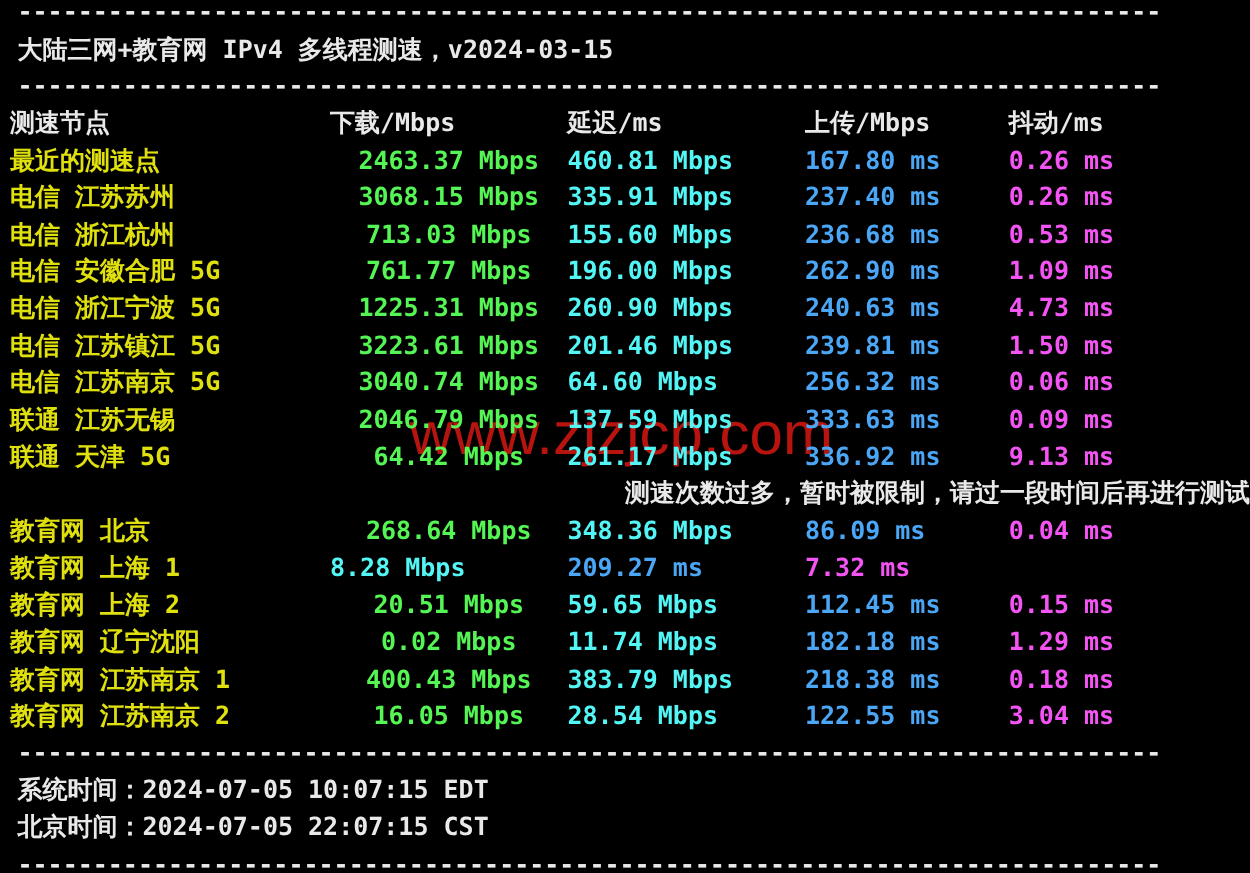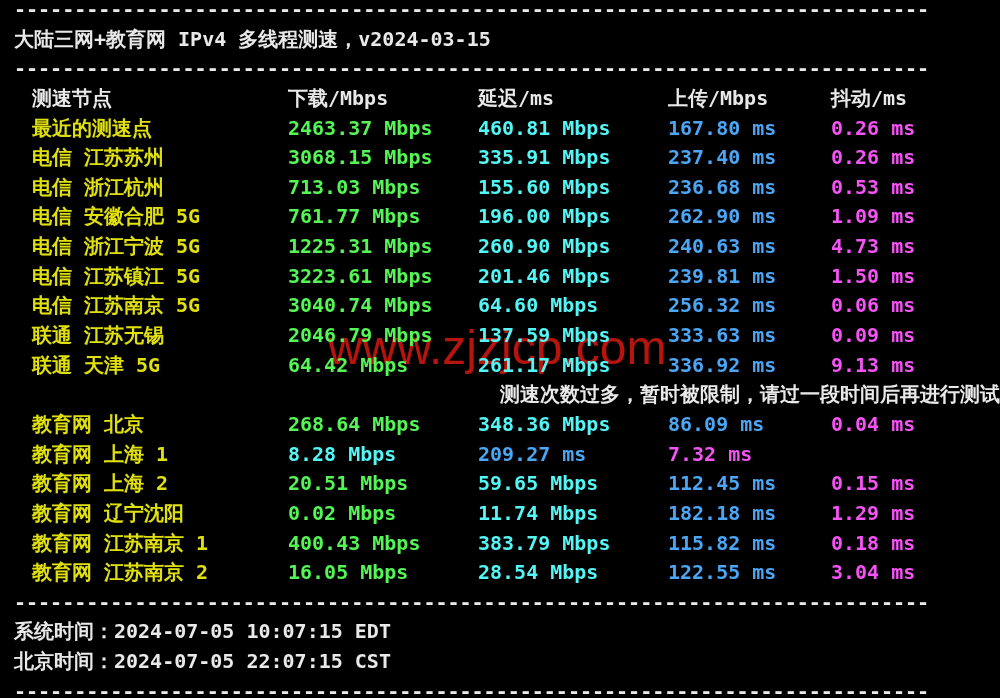--- a/index.html
+++ b/index.html
@@ -13,26 +13,26 @@
     font-size:20px;
     line-height:29.65px;
     color:var(--fg,#e9e9e9);
   }
   .screen{position:relative;z-index:2;margin-top:-5px;}
   .line{height:29.65px;white-space:pre;padding-left:14px;overflow:hidden;}
   .divider{color:var(--fg,#e9e9e9);}
   .grid-row{
     display:grid;
     grid-template-columns:256px 190px 190px 163px 1fr;
-    padding-left:32px;height:29.65px;white-space:pre;
+    padding-left:8px;height:29.65px;white-space:pre;
   }
   .cell{overflow:visible;white-space:pre;}
   .col-node{color:var(--node,#e0e00e);}
   .col-header{color:var(--fg,#e9e9e9);}
-  .col-download{color:var(--download,#54f554);}
+  .col-download{color:var(--download,#54f554);text-align:center;}
   .col-upload{color:var(--upload,#54f5f5);}
   .col-latency{color:var(--latency,#4ba6f5);}
   .col-jitter{color:var(--jitter,#f554f5);}
   .notice-line{color:var(--fg,#e9e9e9);text-align:right;}
   .footer-line{color:var(--fg,#e9e9e9);}
   .watermark{
     position:absolute;
     z-index:1;
     left:497px;top:348px;
     transform:translate(-50%,-50%);
@@ -169,21 +169,21 @@
     <div class="cell col-download">0.02 Mbps</div>
     <div class="cell col-upload">11.74 Mbps</div>
     <div class="cell col-latency">182.18 ms</div>
     <div class="cell col-jitter">1.29 ms</div>
   </div>
 
   <div class="grid-row">
     <div class="cell col-node">教育网 江苏南京 1</div>
     <div class="cell col-download">400.43 Mbps</div>
     <div class="cell col-upload">383.79 Mbps</div>
-    <div class="cell col-latency">115.82 ms</div>
+    <div class="cell col-latency">218.38 ms</div>
     <div class="cell col-jitter">0.18 ms</div>
   </div>
 
   <div class="grid-row">
     <div class="cell col-node">教育网 江苏南京 2</div>
     <div class="cell col-download">16.05 Mbps</div>
     <div class="cell col-upload">28.54 Mbps</div>
     <div class="cell col-latency">122.55 ms</div>
     <div class="cell col-jitter">3.04 ms</div>
   </div>

